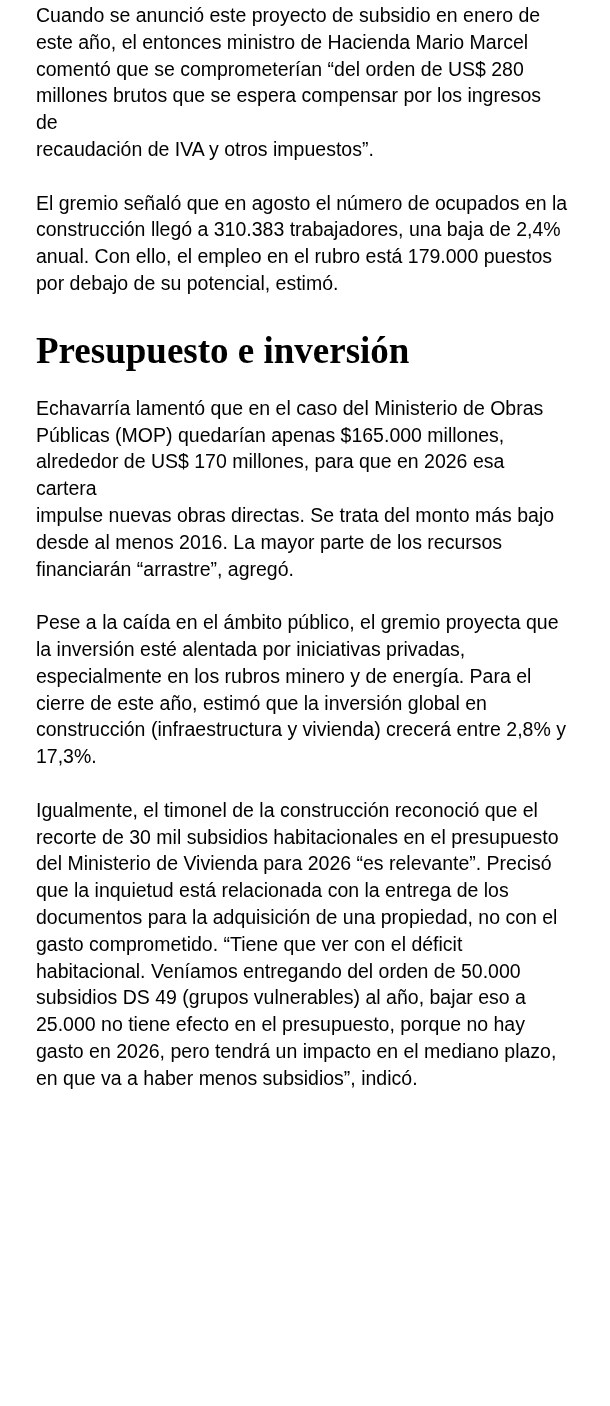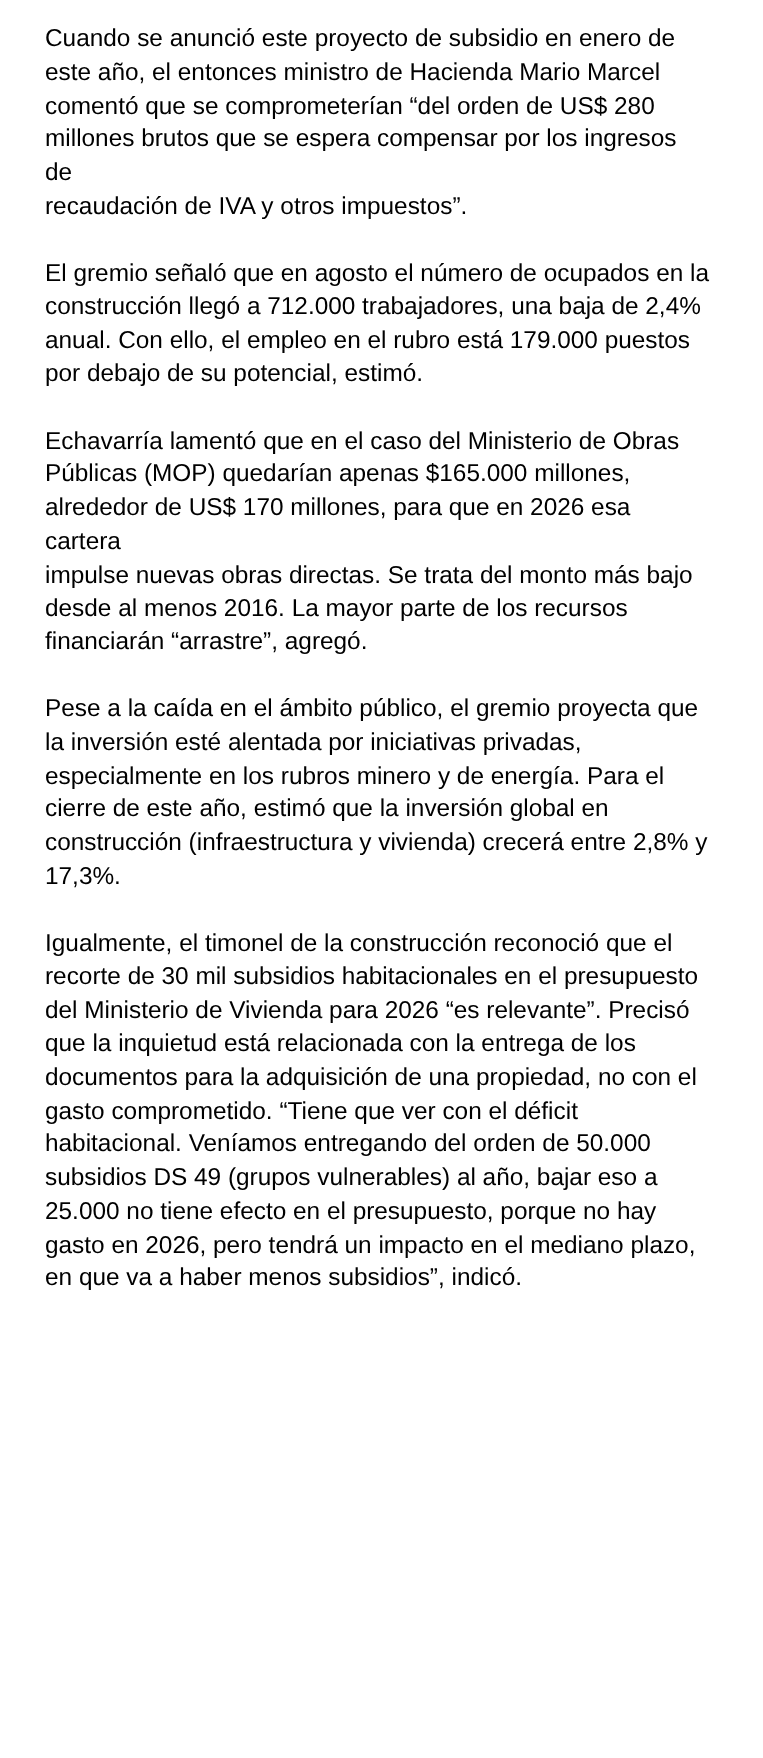--- a/index.html
+++ b/index.html
@@ -10,21 +10,21 @@
   body {
     width: 610px;
     height: 1406px;
     overflow: hidden;
     font-family: "Liberation Sans", "DejaVu Sans", sans-serif;
     color: #000000;
   }
   .article {
     box-sizing: border-box;
     width: 598px;
-    padding: 18px 30px 0 36px;
+    padding: 2px 30px 0 36px;
   }
   .article p {
     margin: 0 0 26.8px 0;
     font-size: 19.5px;
     line-height: 26.8px;
     font-weight: 400;
     letter-spacing: 0;
     white-space: pre-line;      
     color: #000000;
   }
@@ -41,24 +41,25 @@
 </head>
 <body>
 
 <main class="article">
   <p>Cuando se anunció este proyecto de subsidio en enero de
 este año, el entonces ministro de Hacienda Mario Marcel
 comentó que se comprometerían “del orden de US$ 280
 millones brutos que se espera compensar por los ingresos de
 recaudación de IVA y otros impuestos”.</p>
   <p>El gremio señaló que en agosto el número de ocupados en la
-construcción llegó a 712.000 trabajadores, una baja de 2,4%
+construcción llegó a 310.383 trabajadores, una baja de 2,4%
 anual. Con ello, el empleo en el rubro está 179.000 puestos
 por debajo de su potencial, estimó.</p>
 
+  <h2>Presupuesto e inversión</h2>
 
   <p>Echavarría lamentó que en el caso del Ministerio de Obras
 Públicas (MOP) quedarían apenas $165.000 millones,
 alrededor de US$ 170 millones, para que en 2026 esa cartera
 impulse nuevas obras directas. Se trata del monto más bajo
 desde al menos 2016. La mayor parte de los recursos
 financiarán “arrastre”, agregó.</p>
   <p>Pese a la caída en el ámbito público, el gremio proyecta que
 la inversión esté alentada por iniciativas privadas,
 especialmente en los rubros minero y de energía. Para el

